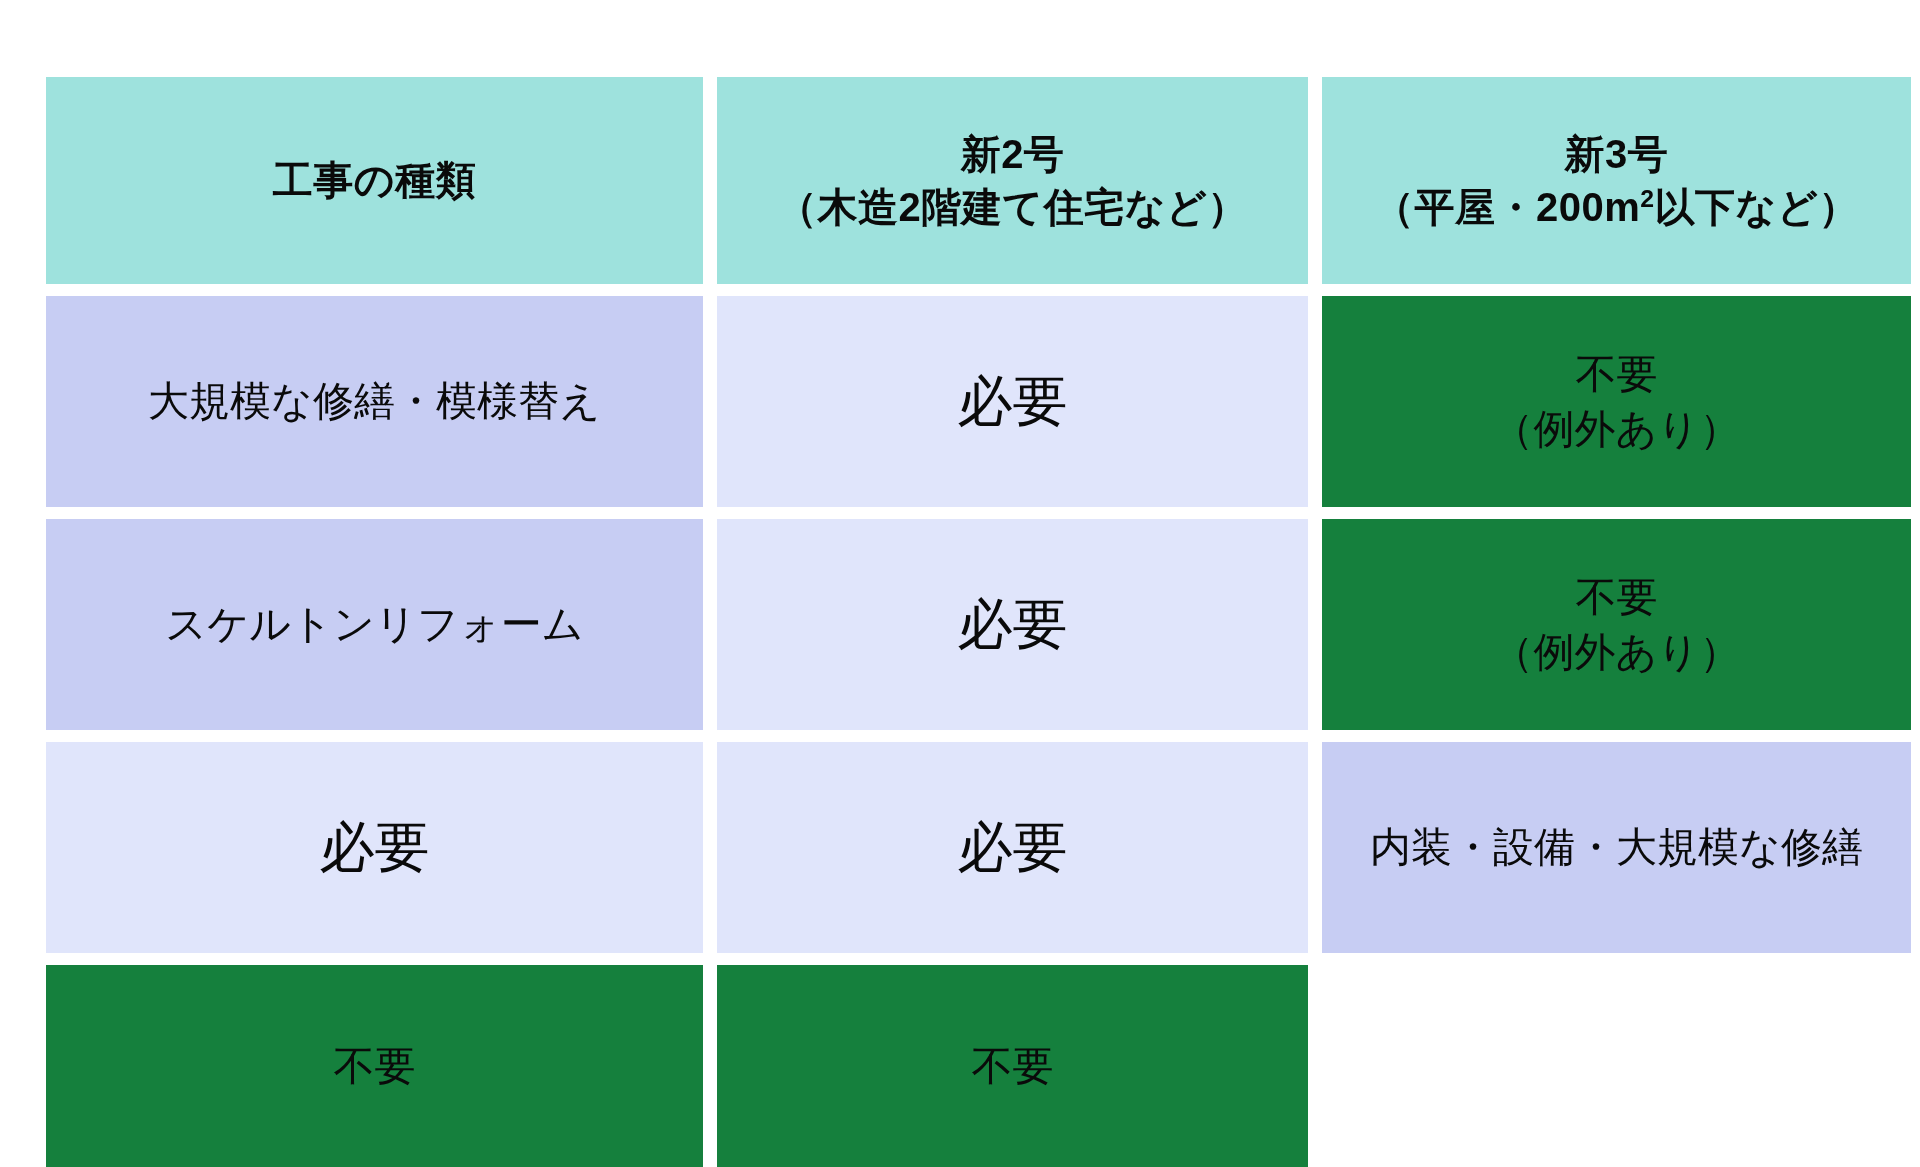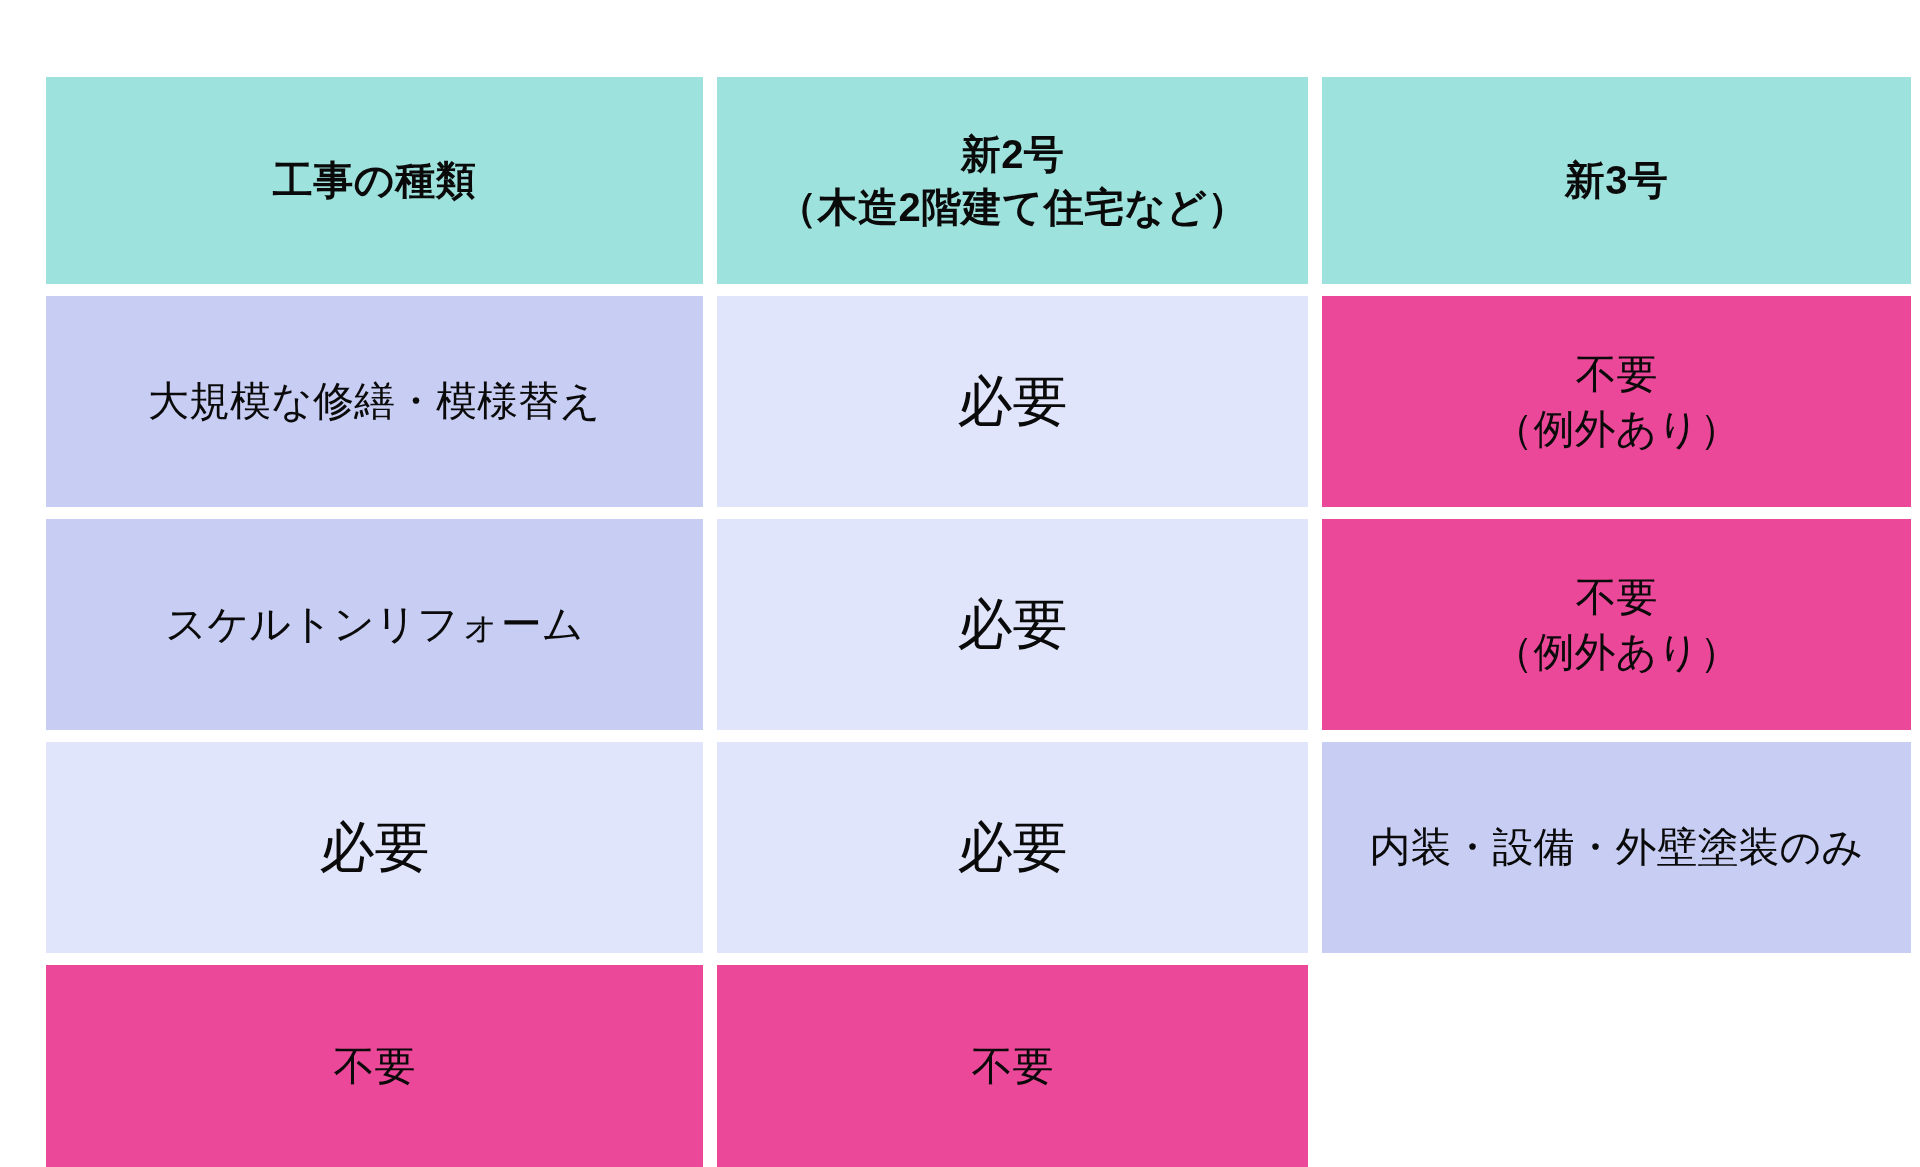--- a/index.html
+++ b/index.html
@@ -65,21 +65,21 @@
     background: #c7cdf3;
     font-size: 41px;
     font-weight: 400;
   }
   .cell.neutral {
     background: #e0e5fb;
     font-size: 55px;
     font-weight: 400;
   }
   .cell.warn {
-    background: #ec4899;
+    background: #15803d;
     font-size: 41px;
     font-weight: 400;
   }
 
   .cell .stack {
     display: flex;
     flex-direction: column;
     align-items: center;
     justify-content: center;
   }
@@ -109,20 +109,21 @@
     <div class="cell header">
       <div class="stack">
         <span class="line-main">新2号</span>
         <span class="line-sub">（木造2階建て住宅など）</span>
       </div>
     </div>
 
     <div class="cell header">
       <div class="stack">
         <span class="line-main">新3号</span>
+        <span class="line-sub"><span>（平屋・200m</span><span class="sup">2</span><span>以下など）</span></span>
       </div>
     </div>
 
     <div class="cell rowlabel">
       <span>大規模な修繕・模様替え</span>
     </div>
     <div class="cell neutral">
       <div class="stack">
         <span>必要</span>
       </div>
@@ -154,21 +155,21 @@
         <span>必要</span>
       </div>
     </div>
     <div class="cell neutral">
       <div class="stack">
         <span>必要</span>
       </div>
     </div>
 
     <div class="cell rowlabel">
-      <span>内装・設備・外壁塗装のみ</span>
+      <span>内装・設備・大規模な修繕</span>
     </div>
     <div class="cell warn">
       <div class="stack">
         <span>不要</span>
       </div>
     </div>
     <div class="cell warn">
       <div class="stack">
         <span>不要</span>
       </div>

